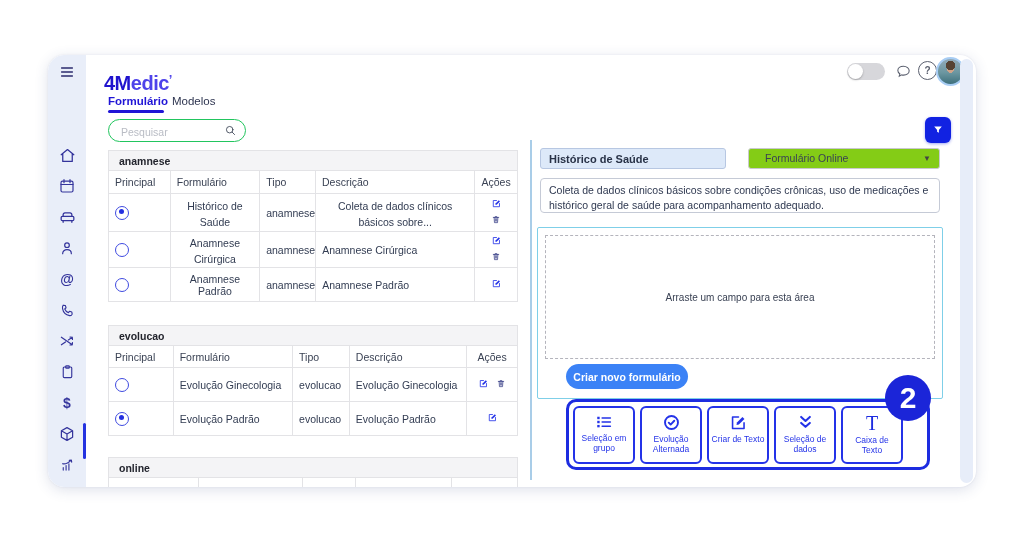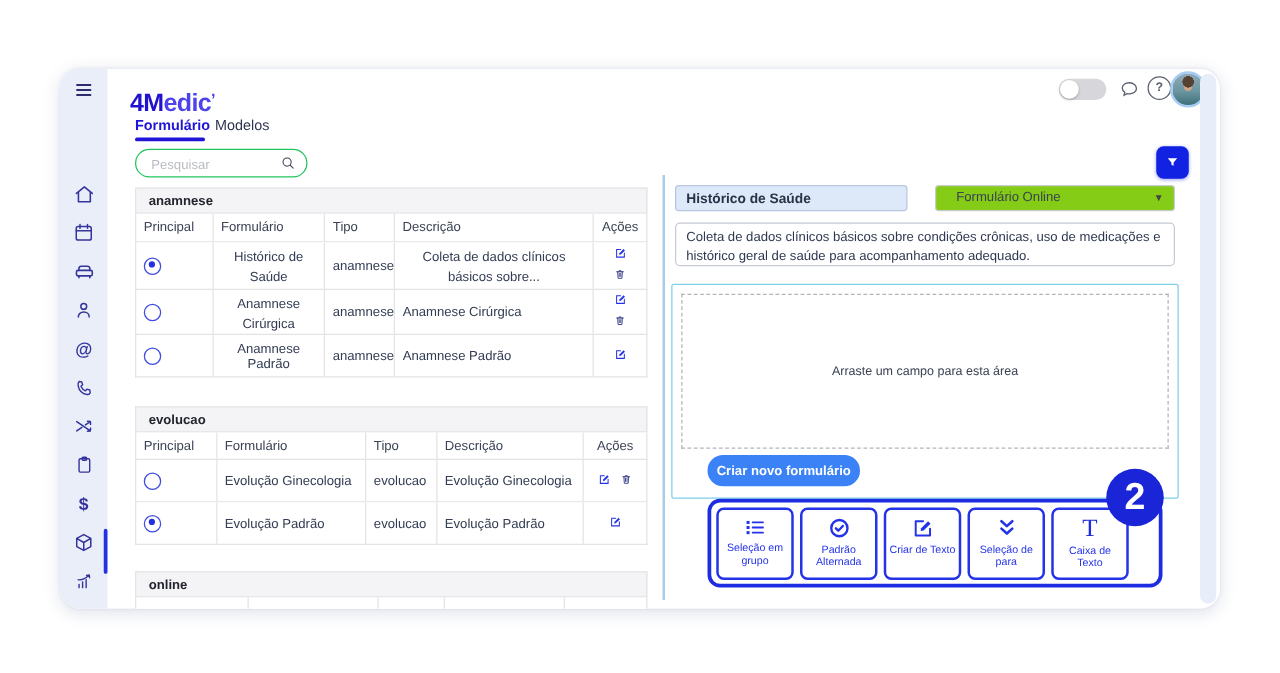--- a/index.html
+++ b/index.html
@@ -347,34 +347,34 @@
           <rect class="bullet" x="3" y="10.4" width="3.2" height="3.2"></rect>
           <rect class="bullet" x="3" y="15.9" width="3.2" height="3.2"></rect>
         </svg>
       <span class="flabel">Seleção em grupo</span>
     </div>
     <div class="fcard">
       <svg width="19" height="19" viewBox="0 0 24 24">
           <circle cx="12" cy="12" r="8.2" stroke-width="2.4"></circle>
           <path d="M8.5 12.2 l2.4 2.4 4.6-4.8" stroke-width="2.4"></path>
         </svg>
-      <span class="flabel">Padrão Alternada</span>
+      <span class="flabel">Evolução Alternada</span>
     </div>
     <div class="fcard">
       <svg width="19" height="19" viewBox="0 0 24 24">
           <path d="M19 12.5 V19.5 H4.5 V5 H12"></path>
           <path class="pen" d="M9.5 15 l0.5-3 7-7 2.5 2.5 -7 7z"></path>
         </svg>
       <span class="flabel">Criar de Texto</span>
     </div>
     <div class="fcard">
       <svg width="19" height="19" viewBox="0 0 24 24">
           <path d="M6.5 5 L12 10 17.5 5 M6.5 12.5 L12 17.5 17.5 12.5" stroke-width="2.6"></path>
         </svg>
-      <span class="flabel">Seleção de para</span>
+      <span class="flabel">Seleção de dados</span>
     </div>
     <div class="fcard">
       <span class="t-glyph">T</span>
       <span class="flabel">Caixa de Texto</span>
     </div>
   </div>
 
   <div class="badge2">2</div>
 
 </div>

